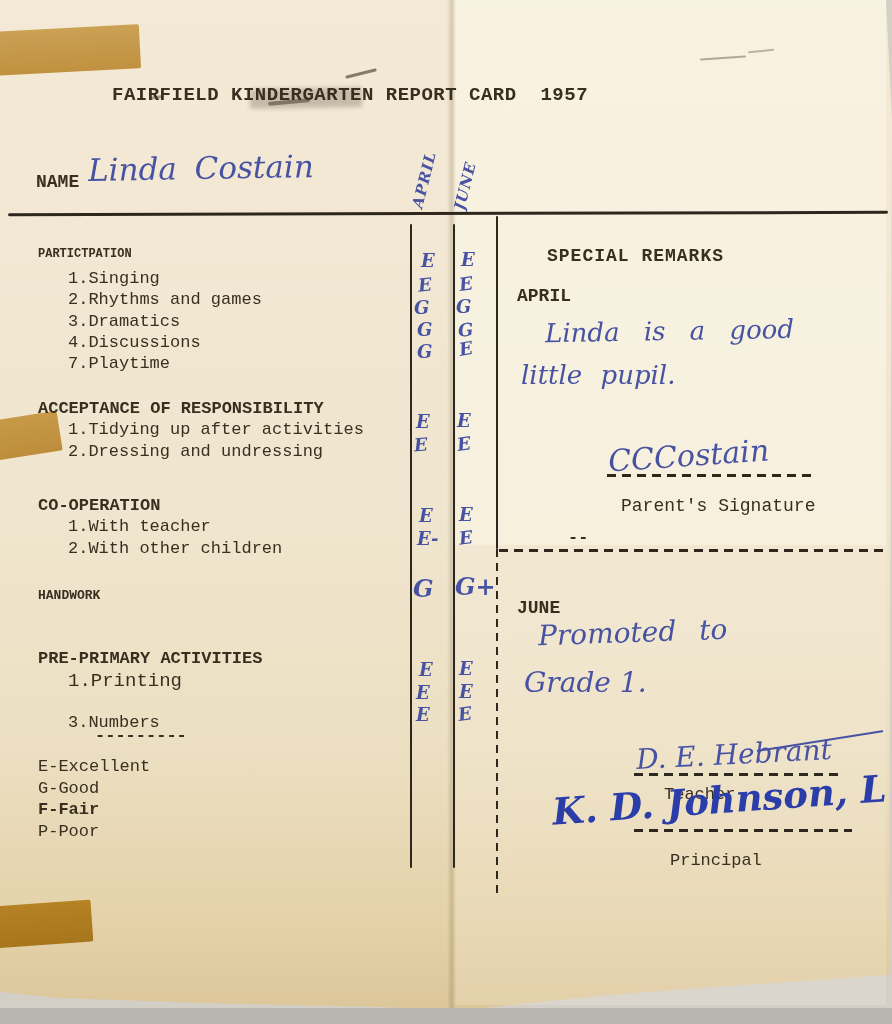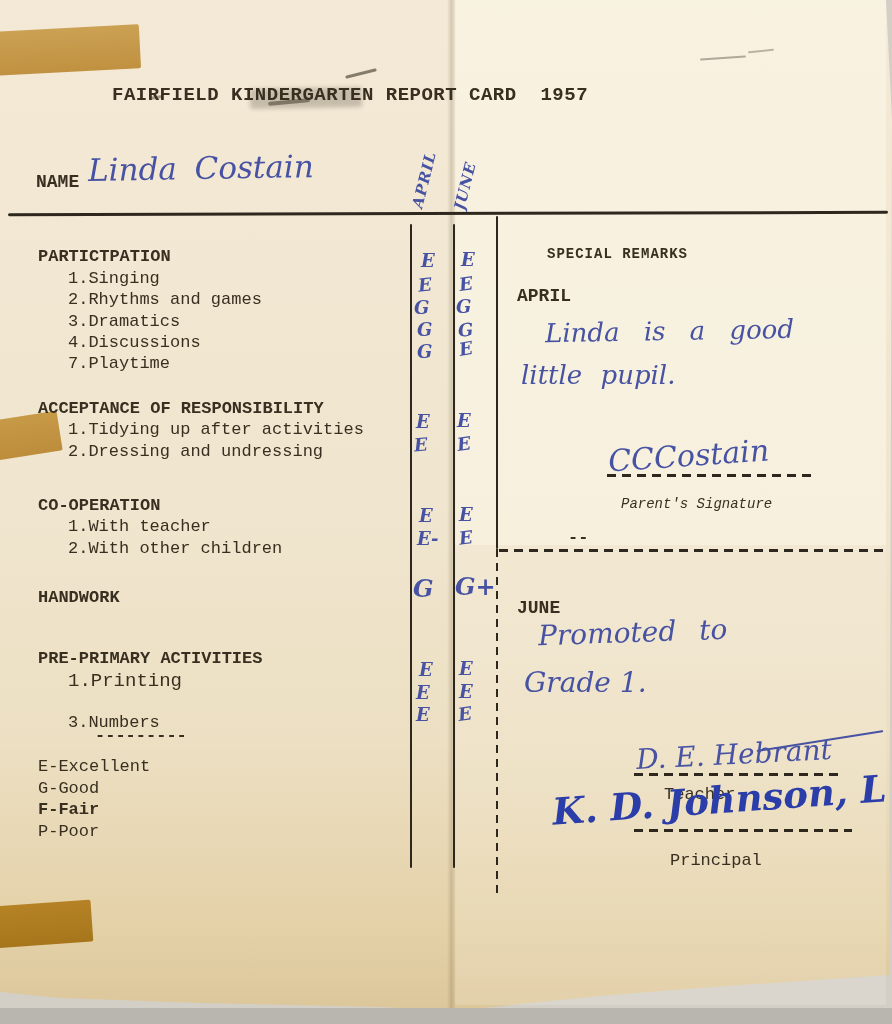--- a/index.html
+++ b/index.html
@@ -47,21 +47,21 @@
 
   <div class="hw vlabel" style="left:426px;top:192px;">APRIL</div>
   <div class="hw vlabel" style="left:468px;top:194px;">JUNE</div>
 
   <div class="rule" style="left:8px;top:212px;width:880px;height:3px;transform:rotate(-0.15deg);"></div>
   <div class="rule" style="left:410px;top:224px;width:2px;height:644px;"></div>
   <div class="rule" style="left:453px;top:224px;width:2px;height:644px;"></div>
   <div class="rule" style="left:496px;top:216px;width:2px;height:333px;"></div>
   <div class="dashes-v" style="left:496px;top:549px;height:350px;"></div>
 
-  <div class="t" style="left:38px;top:247px;font-size:17px;font-weight:bold;">PARTICTPATION</div>
+  <div class="t" style="left:38px;top:247px;font-size:12px;font-weight:bold;">PARTICTPATION</div>
   <div class="t" style="left:68px;top:269px;font-size:17px;">1.Singing</div>
   <div class="t" style="left:68px;top:290px;font-size:17px;">2.Rhythms and games</div>
   <div class="t" style="left:68px;top:312px;font-size:17px;">3.Dramatics</div>
   <div class="t" style="left:68px;top:333px;font-size:17px;">4.Discussions</div>
   <div class="t" style="left:68px;top:354px;font-size:17px;">7.Playtime</div>
   <div class="hw gr" style="left:421px;top:250px;">E</div>
   <div class="hw gr" style="left:418px;top:274px;transform:rotate(-6deg);">E</div>
   <div class="hw gr" style="left:414px;top:297px;">G</div>
   <div class="hw gr" style="left:417px;top:319px;">G</div>
   <div class="hw gr" style="left:417px;top:341px;">G</div>
@@ -80,48 +80,48 @@
   <div class="hw gr" style="left:457px;top:433px;transform:rotate(-8deg);">E</div>
 
   <div class="t" style="left:38px;top:496px;font-size:17px;font-weight:bold;">CO-OPERATION</div>
   <div class="t" style="left:68px;top:517px;font-size:17px;">1.With teacher</div>
   <div class="t" style="left:68px;top:539px;font-size:17px;">2.With other children</div>
   <div class="hw gr" style="left:419px;top:505px;">E</div>
   <div class="hw gr" style="left:417px;top:528px;">E-</div>
   <div class="hw gr" style="left:459px;top:504px;">E</div>
   <div class="hw gr" style="left:459px;top:527px;transform:rotate(-7deg);">E</div>
 
-  <div class="t" style="left:38px;top:588px;font-size:17px;font-weight:bold;">HANDWORK</div>
+  <div class="t" style="left:38px;top:588px;font-size:13px;font-weight:bold;">HANDWORK</div>
   <div class="hw gr" style="left:413px;top:574px;font-size:24px;">G</div>
   <div class="hw gr" style="left:455px;top:572px;font-size:24px;">G+</div>
 
   <div class="t" style="left:38px;top:649px;font-size:17px;font-weight:bold;">PRE-PRIMARY ACTIVITIES</div>
   <div class="t" style="left:68px;top:670px;font-size:19px;text-align:right;">1.Printing</div>
   <div class="t" style="left:68px;top:713px;font-size:17px;">3.Numbers</div>
   <div class="t" style="left:95px;top:726px;font-size:17px;font-weight:bold;">---------</div>
   <div class="hw gr" style="left:419px;top:659px;">E</div>
   <div class="hw gr" style="left:416px;top:682px;">E</div>
   <div class="hw gr" style="left:416px;top:704px;">E</div>
   <div class="hw gr" style="left:459px;top:658px;">E</div>
   <div class="hw gr" style="left:459px;top:681px;">E</div>
   <div class="hw gr" style="left:458px;top:703px;transform:rotate(-8deg);">E</div>
 
   <div class="t" style="left:38px;top:757px;font-size:17px;">E-Excellent</div>
   <div class="t" style="left:38px;top:779px;font-size:17px;">G-Good</div>
   <div class="t" style="left:38px;top:800px;font-size:17px;font-weight:bold;">F-Fair</div>
   <div class="t" style="left:38px;top:822px;font-size:17px;">P-Poor</div>
 
-  <div class="t" style="left:547px;top:246px;font-size:14px;letter-spacing:1px;font-weight:bold;">SPECIAL REMARKS</div>
+  <div class="t" style="left:547px;top:246px;font-size:18px;letter-spacing:1px;font-weight:bold;">SPECIAL REMARKS</div>
   <div class="t" style="left:517px;top:286px;font-size:18px;font-weight:bold;">APRIL</div>
   <div class="hw" style="left:545px;top:316px;font-size:26px;word-spacing:16px;transform:rotate(-1deg);">Linda is a good</div>
   <div class="hw" style="left:521px;top:360px;font-size:26px;word-spacing:10px;">little pupil.</div>
 
   <div class="hw" style="left:608px;top:438px;font-size:30px;transform:rotate(-4deg);">CCCostain</div>
   <div class="dashes-h" style="left:607px;top:474px;width:208px;"></div>
-  <div class="t" style="left:621px;top:496px;font-size:14px;font-style:italic;">Parent's Signature</div>
+  <div class="t" style="left:621px;top:496px;font-size:18px;">Parent's Signature</div>
   <div class="t" style="left:568px;top:528px;font-size:17px;font-weight:bold;">--</div>
   <div class="dashes-h" style="left:499px;top:549px;width:390px;"></div>
 
   <div class="t" style="left:517px;top:598px;font-size:18px;font-weight:bold;">JUNE</div>
   <div class="hw" style="left:538px;top:616px;font-size:28px;word-spacing:14px;transform:rotate(-2deg);">Promoted to</div>
   <div class="hw" style="left:524px;top:666px;font-size:28px;">Grade 1.</div>
 
   <div class="hw" style="left:636px;top:738px;font-size:28px;transform:rotate(-3deg);">D. E. Hebrant</div>
   <div class="abs" style="left:756px;top:740px;width:128px;height:2px;background:#4752a3;transform:rotate(-9deg);border-radius:2px;"></div>
   <div class="dashes-h" style="left:634px;top:773px;width:210px;"></div>

